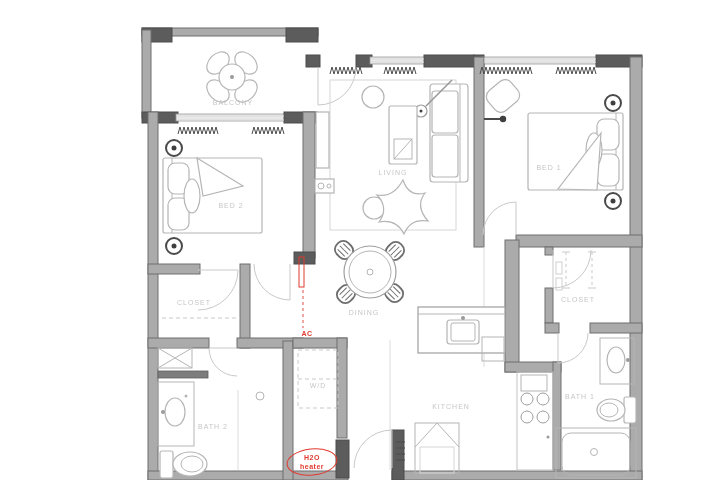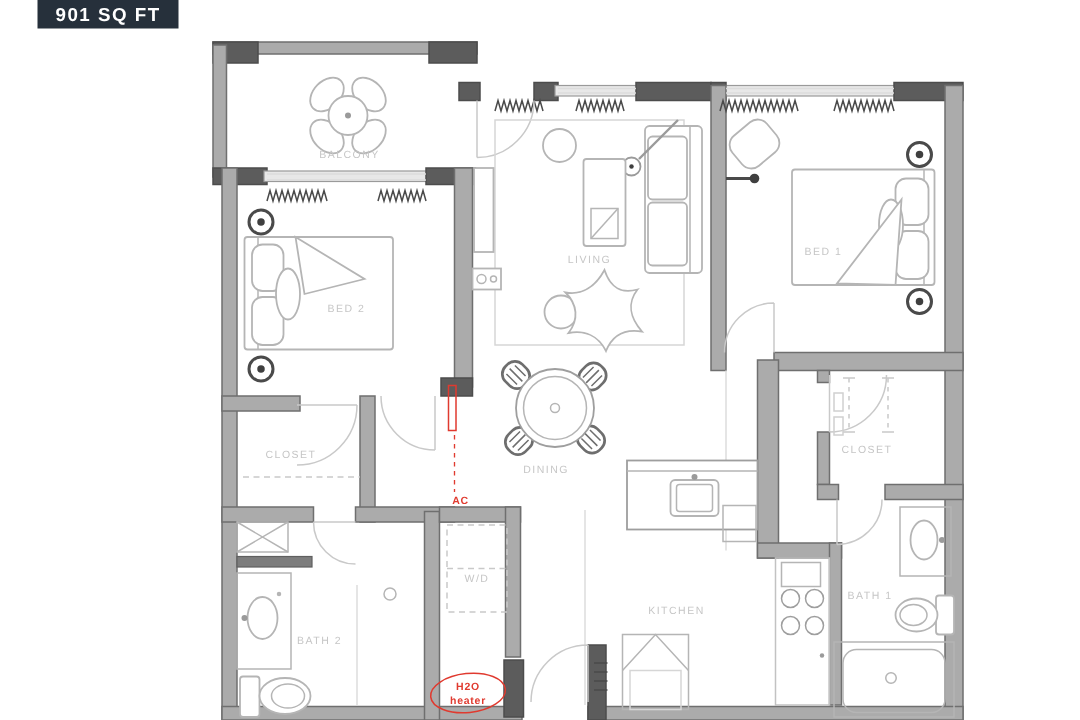--- a/index.html
+++ b/index.html
@@ -24,23 +24,20 @@
   .room-label{fill:var(--label-text,#c6c6c6);font-size:7px;letter-spacing:1px;text-anchor:middle;}
   .red-stroke{fill:none;stroke:var(--accent-red,#e03a2f);stroke-width:1;}
   .red-dash{fill:none;stroke:var(--accent-red,#e03a2f);stroke-width:0.9;stroke-dasharray:3 3;}
   .red-label{fill:var(--accent-red,#e03a2f);font-size:7px;font-weight:bold;text-anchor:middle;letter-spacing:0.5px;}
 </style>
 </head>
 <body>
 
 <div id="stage">
 
-  <div id="area-badge">
-    <span>901 SQ FT</span>
-  </div>
 
   <svg width="720" height="480" viewBox="0 0 720 480">
 
     <g>
 
       <rect class="wall" x="142" y="28" width="176" height="8"></rect>
       <rect class="wall-dark" x="142" y="28" width="30" height="14"></rect>
       <rect class="wall-dark" x="286" y="28" width="32" height="14"></rect>
       <rect class="wall" x="142" y="30" width="9" height="88"></rect>
 

